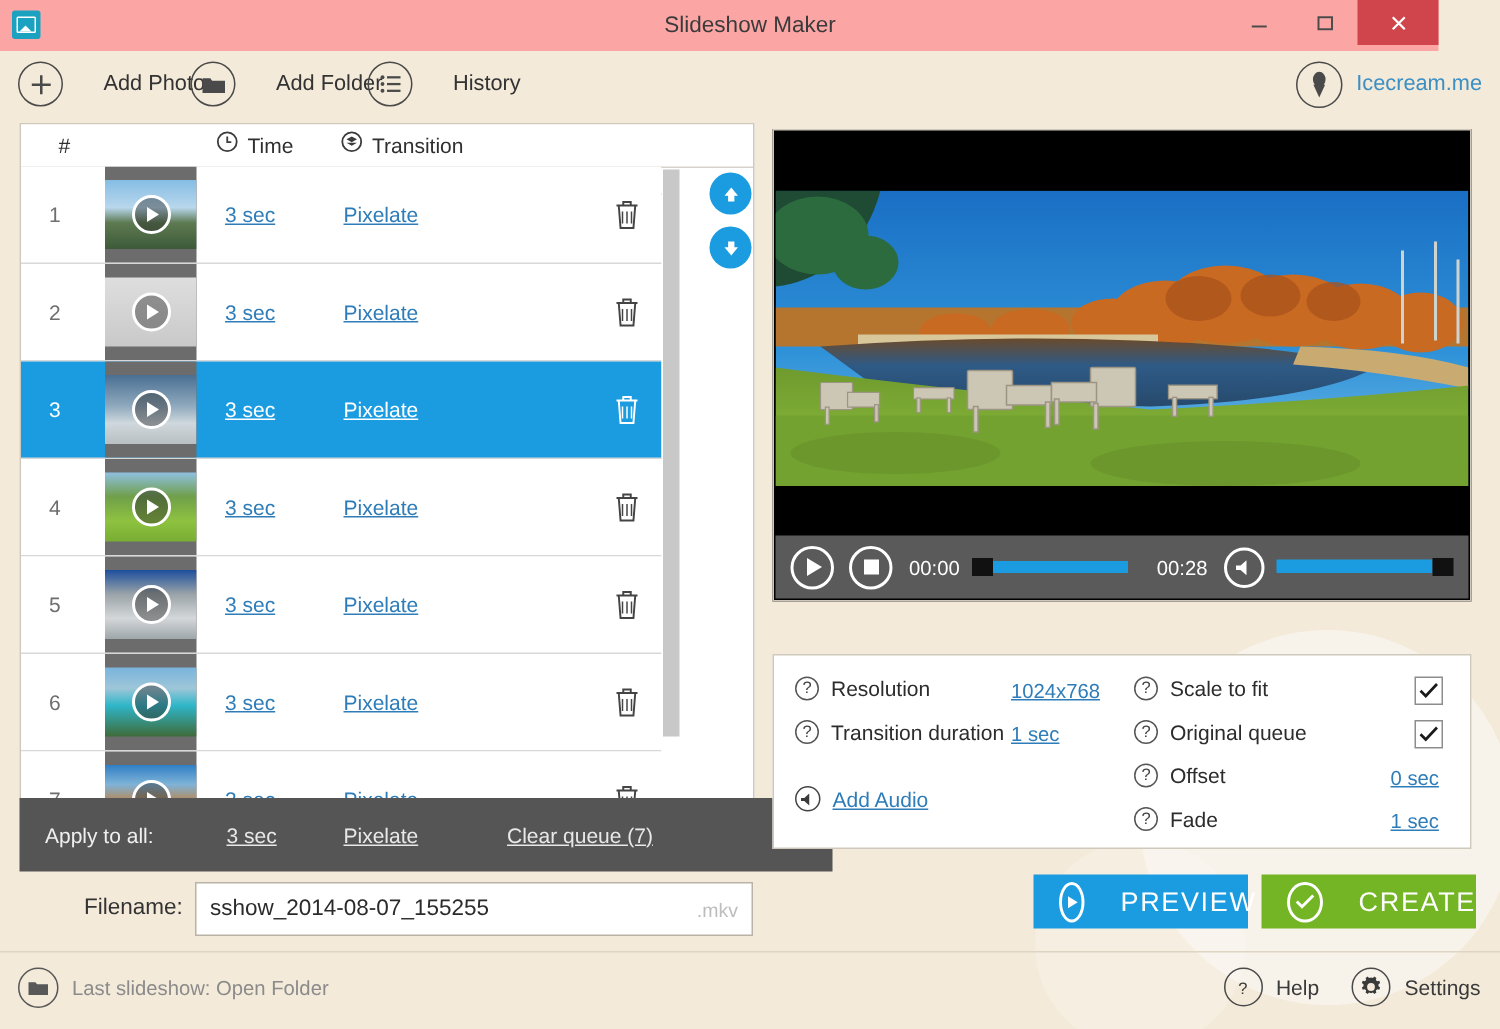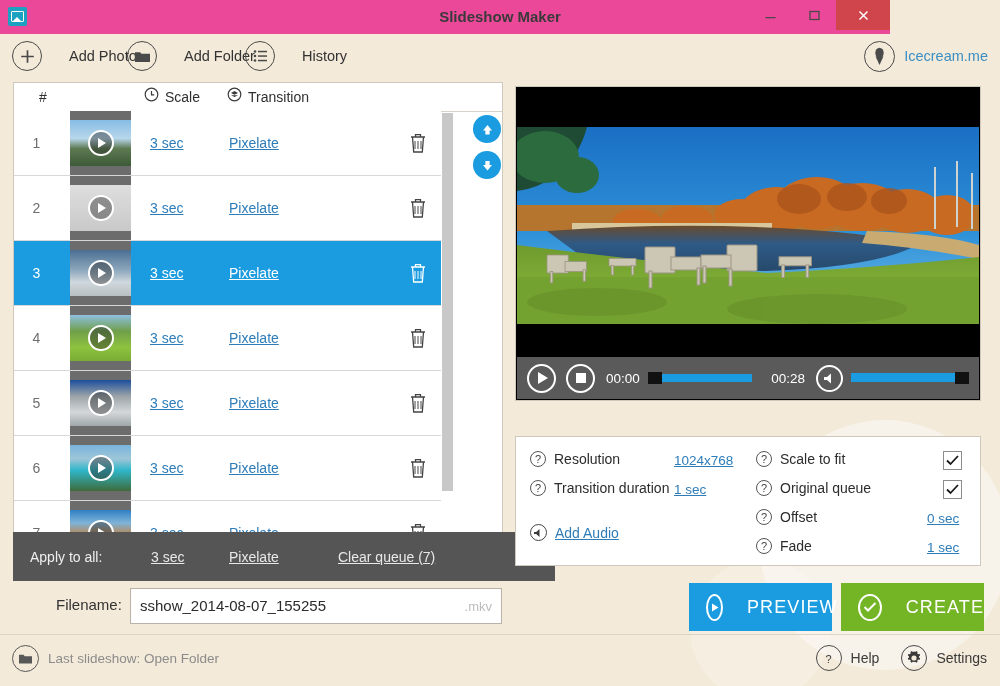--- a/index.html
+++ b/index.html
@@ -9,21 +9,21 @@
     font-family:"Liberation Sans", sans-serif;
     -webkit-font-smoothing:antialiased;
     position:relative;
   }
   #app{position:absolute;inset:0;background:#f3ead9;overflow:hidden;}
 
   
   .wm{position:absolute;border-radius:50%;background:rgba(255,255,255,.45);pointer-events:none;}
 
   
-  .titlebar{position:absolute;left:0;top:0;width:890px;height:34px;background:#ec4899;font-weight:bold;}
+  .titlebar{position:absolute;left:0;top:0;width:959px;height:34px;background:#fca5a5;}
   .app-icon{position:absolute;left:8px;top:7px;width:19px;height:19px;background:#1aa2c0;border-radius:2px;
             display:flex;align-items:center;justify-content:center;}
   .app-icon .pic{width:11px;height:9px;border:1.5px solid #fff;border-radius:1px;position:relative;background:#1aa2c0;}
   .app-icon .pic:after{content:"";position:absolute;left:1px;bottom:0px;width:0;height:0;
         border-left:4px solid transparent;border-right:4px solid transparent;border-bottom:4px solid #fff;}
   .wintitle{position:absolute;left:0;top:0;width:1000px;height:34px;line-height:34px;text-align:center;
             font-size:15px;color:#3a3a3a;}
   .winbtns{position:absolute;right:0;top:0;height:30px;display:flex;}
   .winbtn{width:44px;height:30px;display:flex;align-items:center;justify-content:center;}
   .winbtn svg{display:block;}
@@ -98,21 +98,21 @@
   
   .setbox{position:absolute;left:515px;top:436px;width:466px;height:130px;background:#fff;border:1px solid #cfc9bd;box-sizing:border-box;}
   .q{width:16px;height:16px;border-radius:50%;border:1.4px solid #555;display:inline-flex;align-items:center;justify-content:center;
      font-size:11px;color:#444;box-sizing:border-box;flex:0 0 auto;line-height:1;}
   .srow{position:absolute;display:flex;align-items:center;gap:8px;font-size:14px;color:#2c2c2c;}
   .sval{position:absolute;font-size:13.5px;}
   .cbx{position:absolute;width:19px;height:19px;border:1px solid #8d8d8d;background:#fff;box-sizing:border-box;display:flex;align-items:center;justify-content:center;cursor:pointer;}
   .spk{width:17px;height:17px;border-radius:50%;border:1.4px solid #444;display:flex;align-items:center;justify-content:center;box-sizing:border-box;}
 
   
-  .btn{position:absolute;height:48px;display:flex;align-items:center;gap:24px;cursor:pointer;}
+  .btn{position:absolute;height:36px;display:flex;align-items:center;gap:24px;cursor:pointer;}
   .btn .ring{width:27px;height:27px;border-radius:50%;border:2.2px solid #fff;display:flex;align-items:center;justify-content:center;box-sizing:border-box;}
   .btn .lbl{font-size:18px;color:#fff;letter-spacing:1.1px;}
   #preview-btn{left:689px;top:583px;width:143px;background:#1b9ce0;padding-left:17px;box-sizing:border-box;}
   #create-btn{left:841px;top:583px;width:143px;background:#73b525;padding-left:17px;box-sizing:border-box;}
 
   .botright{position:absolute;right:13px;top:645px;display:flex;align-items:center;gap:9px;}
   .botright .circ{width:26px;height:26px;border-color:#4a4a4a;}
   .botright .t{font-size:14px;color:#3a3a3a;}
   .sep{position:absolute;left:0;top:634px;width:1000px;height:1px;background:#ddd4c3;}
 </style>
@@ -199,21 +199,21 @@
       <div class="h" style="left:25px;">
         <span>#</span>
       </div>
       <div class="h" style="left:130px;">
         <span>
           <svg width="15" height="15" viewBox="0 0 15 15">
               <circle cx="7.5" cy="7.5" r="6.3" fill="none" stroke="#3b3b3b" stroke-width="1.2"></circle>
               <path d="M7.5 4 V7.8 H10.2" stroke="#3b3b3b" stroke-width="1.2" fill="none"></path>
             </svg>
         </span>
-        <span>Scale</span>
+        <span>Time</span>
       </div>
       <div class="h" style="left:213px;">
         <span>
           <svg width="15" height="15" viewBox="0 0 15 15">
               <circle cx="7.5" cy="7.5" r="6.3" fill="none" stroke="#3b3b3b" stroke-width="1.2"></circle>
           <path d="M7.5 4 L11 5.9 L7.5 7.8 L4 5.9 Z M4 8.2 L7.5 10.1 L11 8.2" fill="#3b3b3b"></path>
             </svg>
         </span>
         <span>Transition</span>
       </div>

